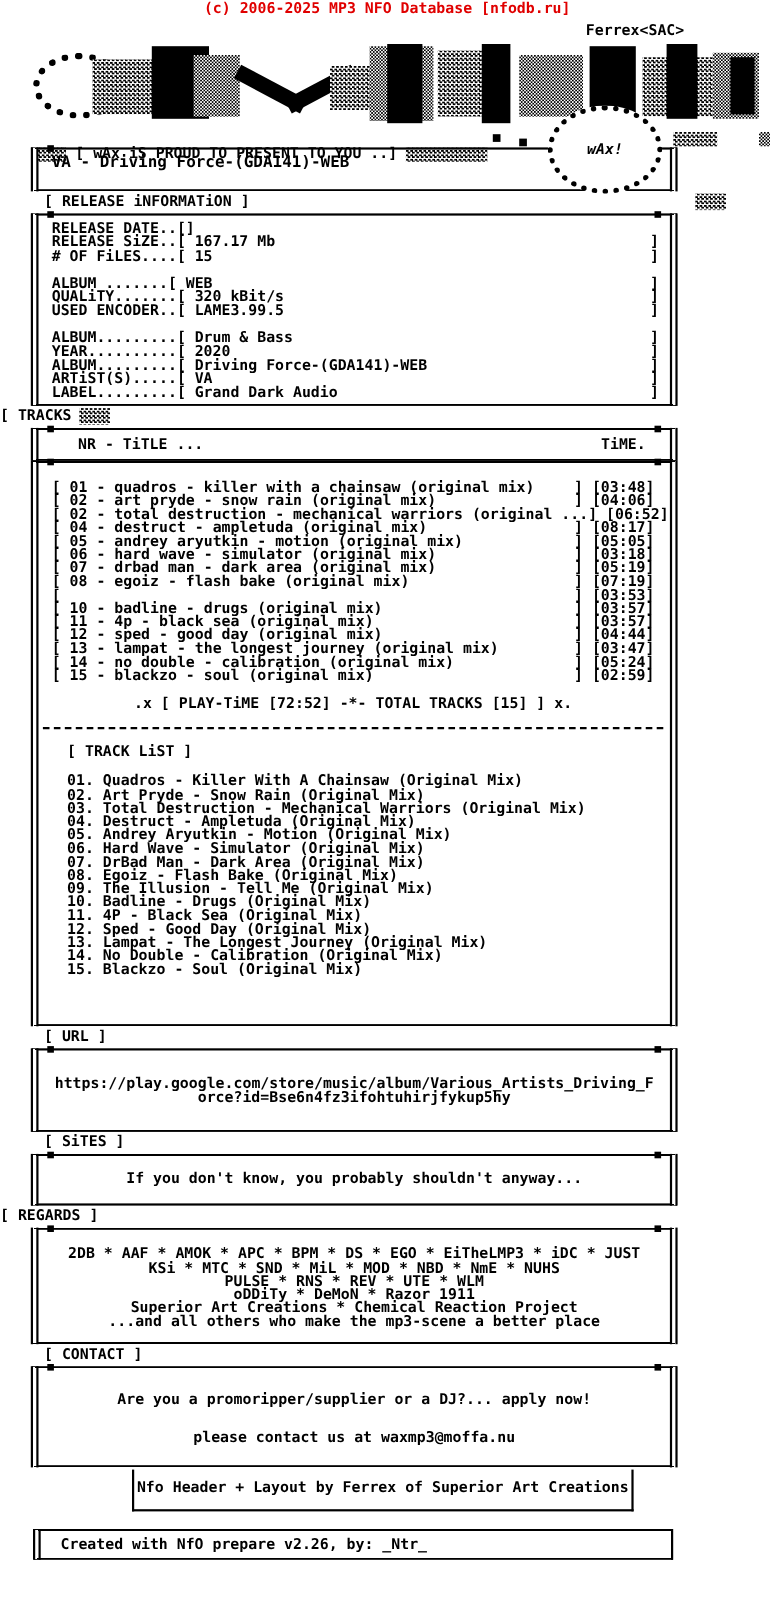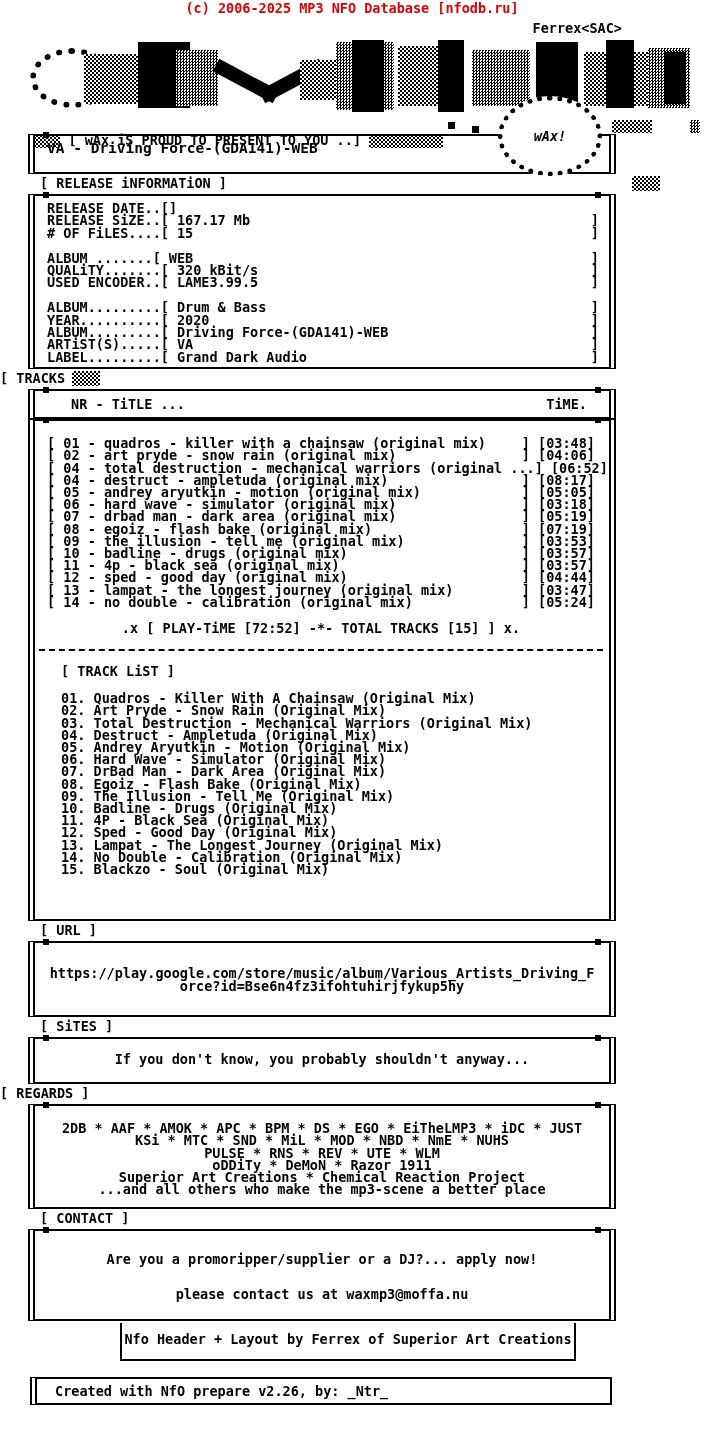--- a/index.html
+++ b/index.html
@@ -142,32 +142,33 @@
   <div class="cols">
     <span class="ct">NR - TiTLE ...</span>
     <span>TiME.</span>
   </div>
 </div>
 
 <div class="box main-box">
   <div>
       <div class="trow"><span class="t-title">01 - quadros - killer with a chainsaw (original mix)</span><span class="t-close"></span><span class="t-time">[03:48]</span></div>
       <div class="trow"><span class="t-title">02 - art pryde - snow rain (original mix)</span><span class="t-close"></span><span class="t-time">[04:06]</span></div>
-      <div class="trow"><span class="t-title">04 - total destruction - mechanical warriors (original ...</span><span class="t-close"></span><span class="t-time">[06:52]</span></div>
+      <div class="trow"><span class="t-title">02 - total destruction - mechanical warriors (original ...</span><span class="t-close"></span><span class="t-time">[06:52]</span></div>
       <div class="trow"><span class="t-title">04 - destruct - ampletuda (original mix)</span><span class="t-close"></span><span class="t-time">[08:17]</span></div>
       <div class="trow"><span class="t-title">05 - andrey aryutkin - motion (original mix)</span><span class="t-close"></span><span class="t-time">[05:05]</span></div>
       <div class="trow"><span class="t-title">06 - hard wave - simulator (original mix)</span><span class="t-close"></span><span class="t-time">[03:18]</span></div>
       <div class="trow"><span class="t-title">07 - drbad man - dark area (original mix)</span><span class="t-close"></span><span class="t-time">[05:19]</span></div>
       <div class="trow"><span class="t-title">08 - egoiz - flash bake (original mix)</span><span class="t-close"></span><span class="t-time">[07:19]</span></div>
-      <div class="trow"><span class="t-title">09 - the illusion - tell me (original mix)</span><span class="t-close"></span><span class="t-time">[03:53]</span></div>
+      <div class="trow"><span class="t-close"></span><span class="t-time">[03:53]</span></div>
       <div class="trow"><span class="t-title">10 - badline - drugs (original mix)</span><span class="t-close"></span><span class="t-time">[03:57]</span></div>
       <div class="trow"><span class="t-title">11 - 4p - black sea (original mix)</span><span class="t-close"></span><span class="t-time">[03:57]</span></div>
       <div class="trow"><span class="t-title">12 - sped - good day (original mix)</span><span class="t-close"></span><span class="t-time">[04:44]</span></div>
       <div class="trow"><span class="t-title">13 - lampat - the longest journey (original mix)</span><span class="t-close"></span><span class="t-time">[03:47]</span></div>
       <div class="trow"><span class="t-title">14 - no double - calibration (original mix)</span><span class="t-close"></span><span class="t-time">[05:24]</span></div>
+      <div class="trow"><span class="t-title">15 - blackzo - soul (original mix)</span><span class="t-close"></span><span class="t-time">[02:59]</span></div>
     </div>
   <div class="gap12"></div>
   <div class="center line13">.x [ PLAY-TiME [72:52] -*- TOTAL TRACKS [15] ] x.</div>
   <div class="gap12"></div>
   <div class="dashed-divider"></div>
   <div class="gap12"></div>
   <div class="tl-header">[ TRACK LiST ]</div>
   <div class="gap12"></div>
   <div>
       <div class="tl-item">01. Quadros - Killer With A Chainsaw (Original Mix)</div>

